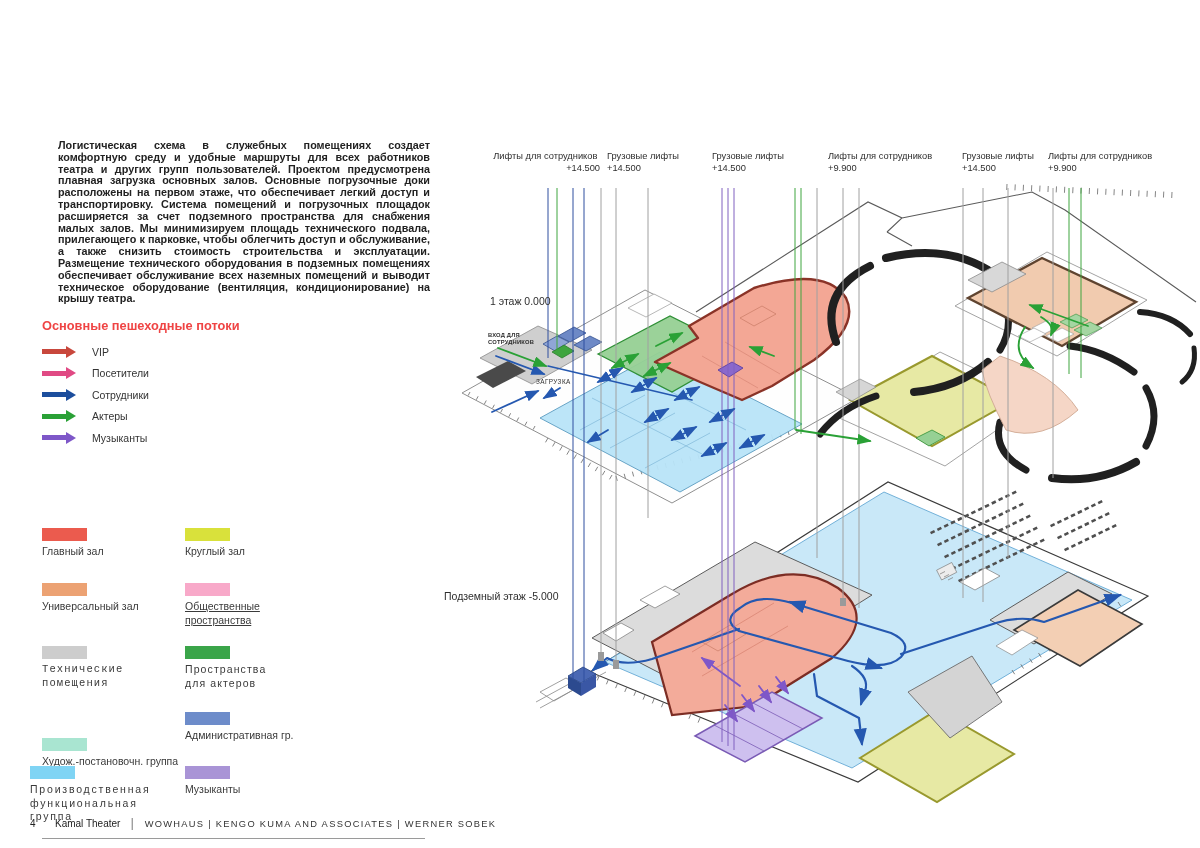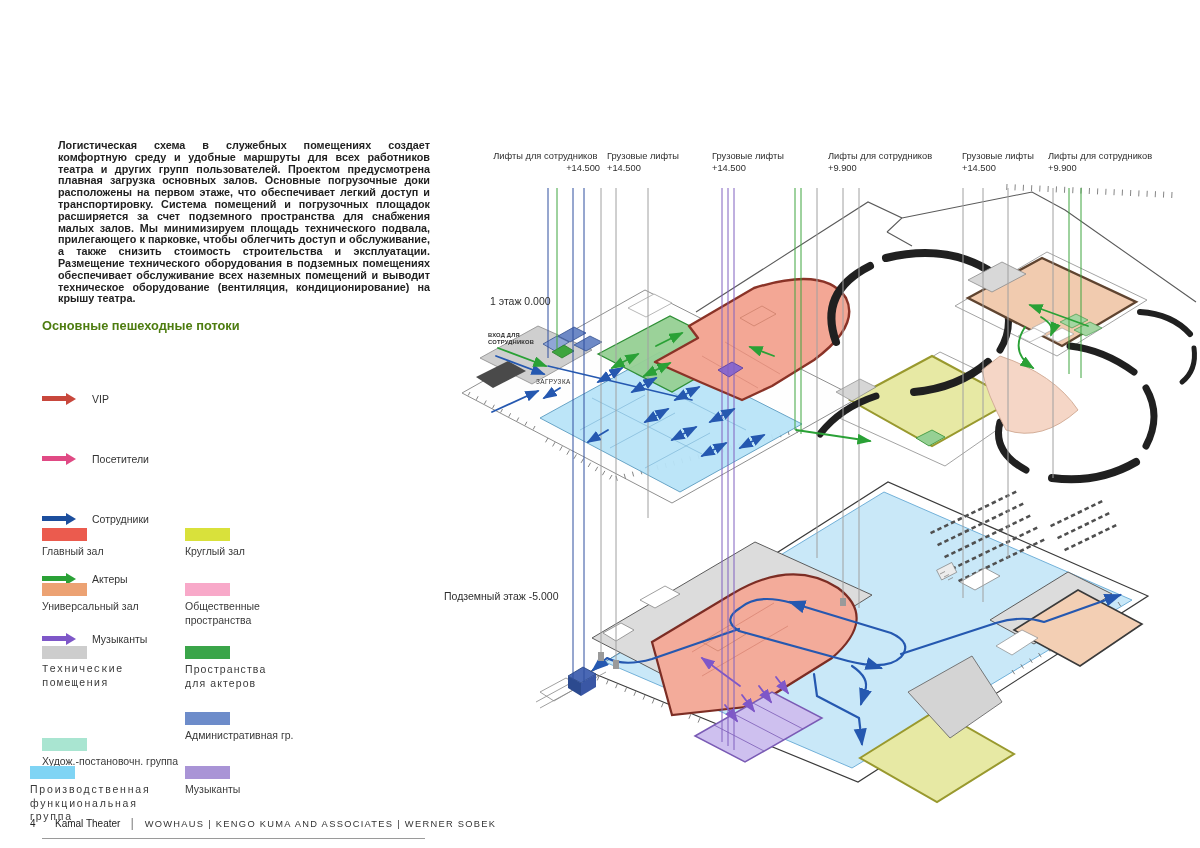--- a/index.html
+++ b/index.html
@@ -1,38 +1,38 @@
 <!DOCTYPE html>
 <html><head>
 <meta charset="utf-8">
 <style>
   html,body{margin:0;padding:0;background:#ffffff;}
   .page{position:relative;width:1200px;height:848px;background:#ffffff;overflow:hidden;
         font-family:"Liberation Sans",sans-serif;color:#1a1a1a;}
   .title{position:absolute;left:42px;top:36px;font-size:23px;font-weight:400;letter-spacing:.2px;color:#111;margin:0;}
   .intro{position:absolute;left:42px;top:124px;width:372px;font-size:10.8px;line-height:11.8px;
          font-weight:700;text-align:justify;color:#222;margin:16px;}
-  .sec-h{position:absolute;left:42px;font-size:12.8px;font-weight:700;color:#4d7c0f;margin:0;}
+  .sec-h{position:absolute;left:42px;font-size:12.8px;font-weight:700;color:#ef4444;margin:0;}
   .flows-h{top:318px;}
   .zones-h{top:486px;}
   .flows{position:absolute;left:42px;top:345px;}
-  .flow-row{display:flex;align-items:center;height:13px;margin-bottom:8.5px;margin-top:47px;}
+  .flow-row{display:flex;align-items:center;height:13px;margin-bottom:8.5px;}
   .fa{display:inline-flex;align-items:center;width:34px;}
   .fa .shaft{display:inline-block;width:24px;height:5px;}
   .fa .head{display:inline-block;width:0;height:0;border-top:6px solid transparent;border-bottom:6px solid transparent;border-left:10px solid #000;}
   .fl{margin-left:16px;font-size:10.5px;color:#333;}
   .zone{position:absolute;}
   .zone .sw{display:block;width:45px;height:13px;}
   .zone .zl{display:block;margin-top:4px;font-size:10.5px;line-height:13.5px;color:#3a3a3a;width:148px;}
   .z0{left:42px;top:528px}.z1{left:185px;top:528px}
   .z2{left:42px;top:583px}.z3{left:185px;top:583px}
   .z4{left:42px;top:646px}.z5{left:185px;top:646px}
   .z6{left:42px;top:738px}.z7{left:185px;top:712px}
   .z8{left:30px;top:766px}.z9{left:185px;top:766px}
-  .z3 .zl{width:95px;}
+  .z3 .zl{width:95px;text-decoration:underline;}
   .z4 .zl{width:95px;letter-spacing:1.1px;font-family:Liberation Mono, monospace;}
   .z5 .zl{width:95px;letter-spacing:1.1px;}
   .z8 .zl{width:142px;letter-spacing:1.8px;}
   .diagram{position:absolute;left:440px;top:130px;width:760px;height:690px;}
   .diagram text{font-family:"Liberation Sans",sans-serif;fill:#2e2e2e;}
   .lift-label{font-size:9.3px;}
   .floor-label{font-size:10.5px;fill:#3c3c3c;}
   .tiny-blue{font-size:5.8px;fill:#4a7ec9;font-weight:700;letter-spacing:.2px;}
   .tiny-gray{font-size:6.4px;fill:#8d8d8d;letter-spacing:.4px;}
   .footer{position:absolute;left:30px;top:818px;display:flex;align-items:baseline;font-size:10px;color:#222;}

